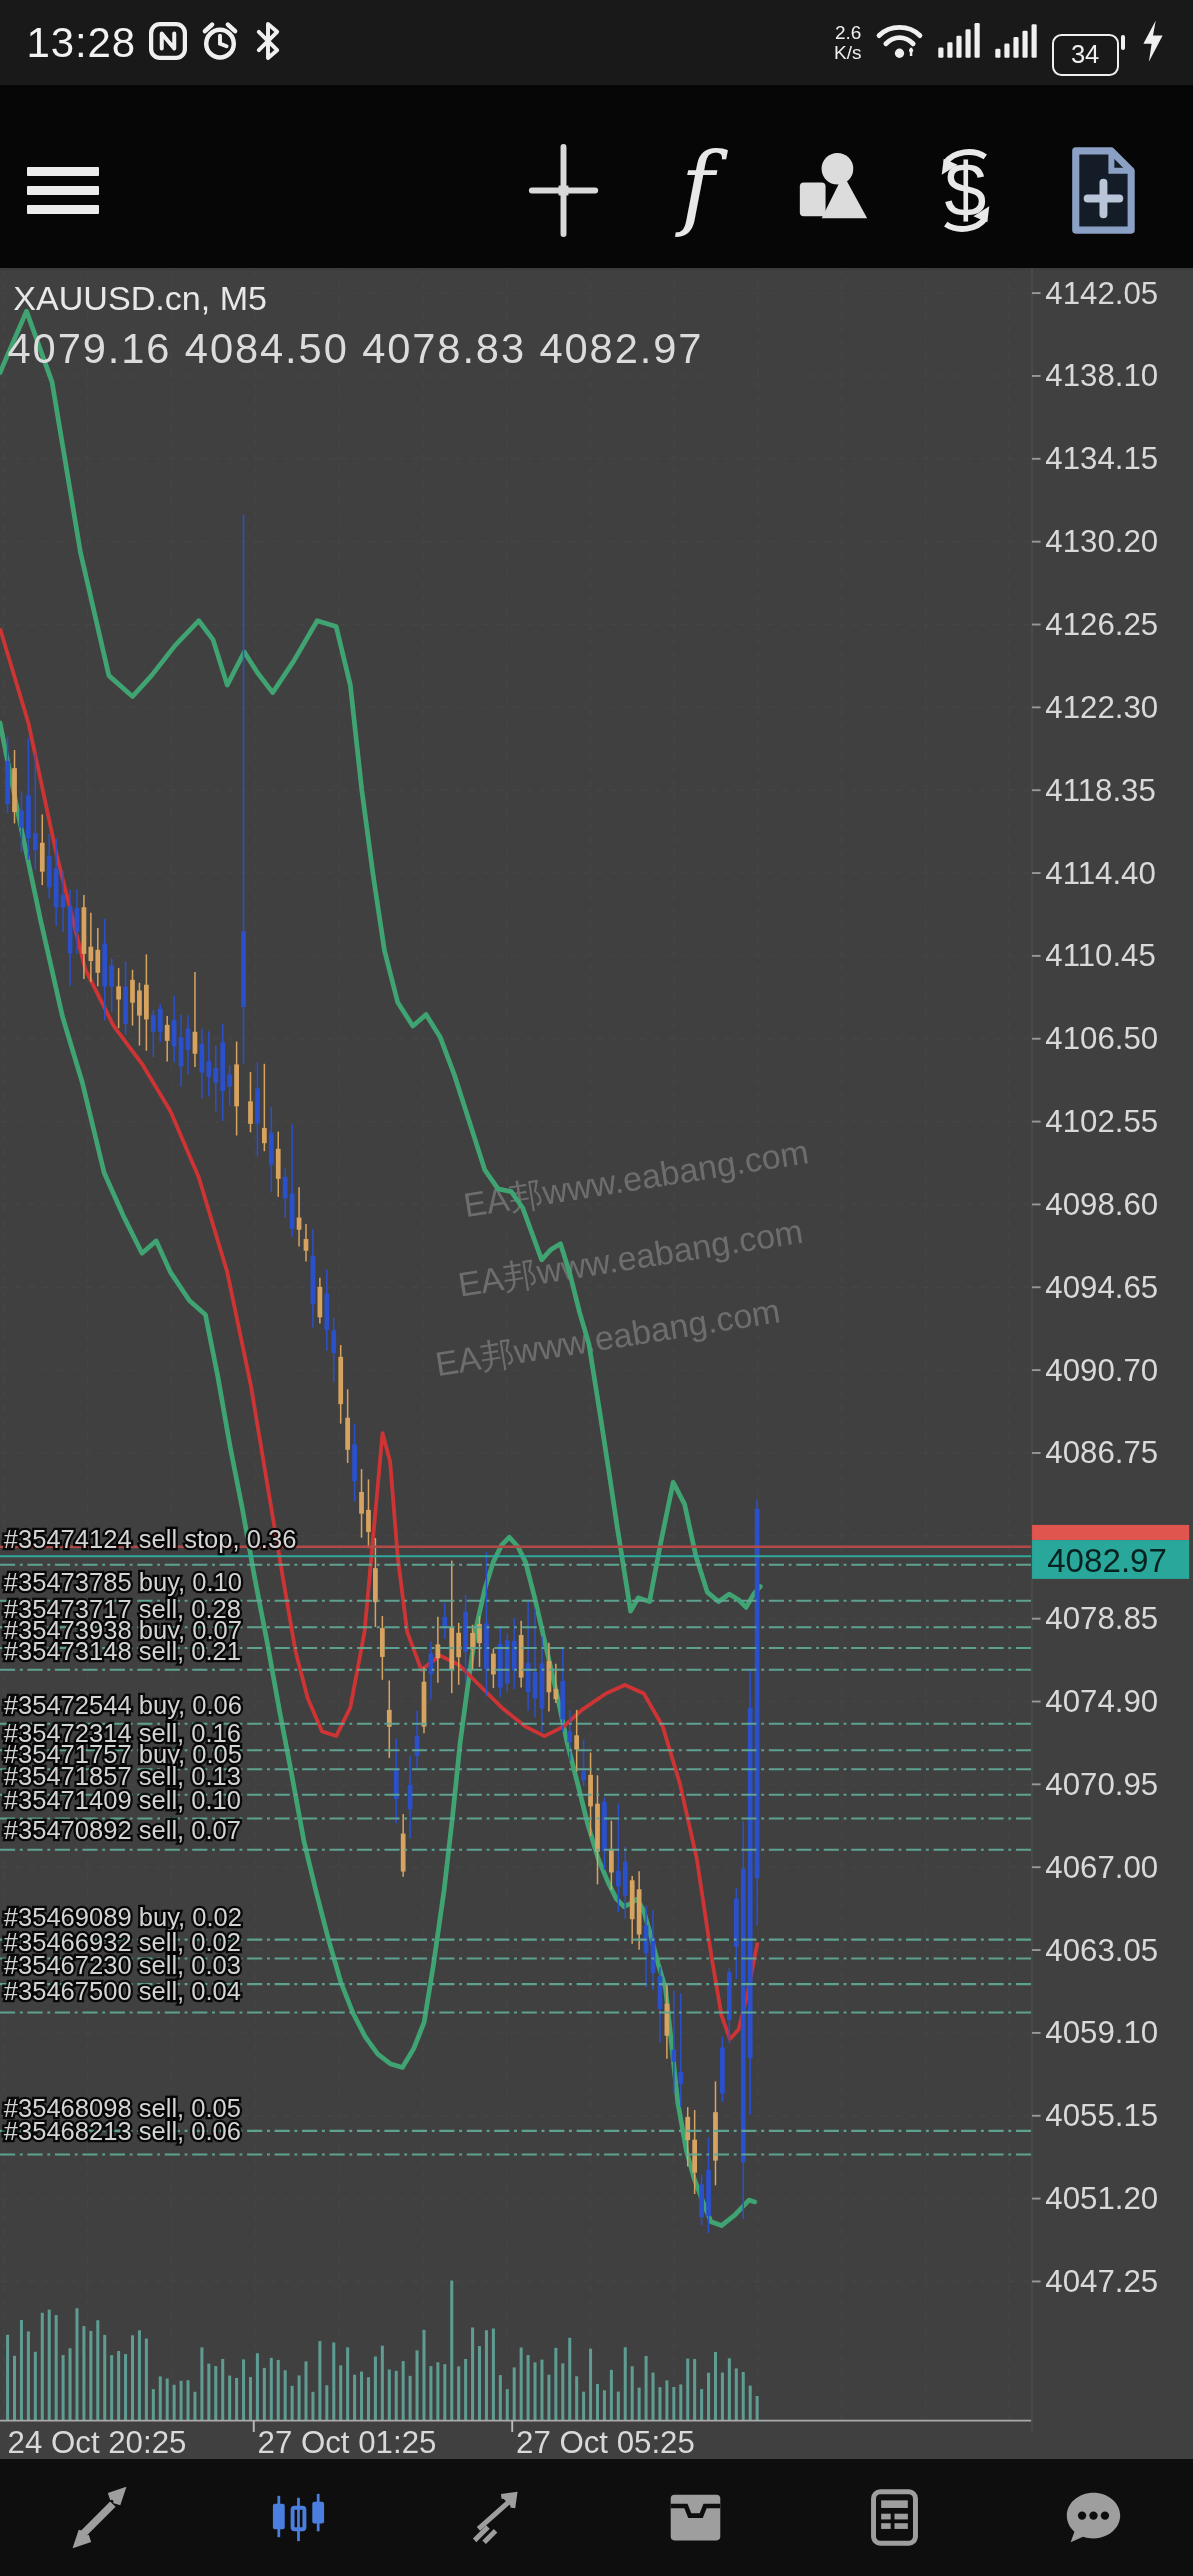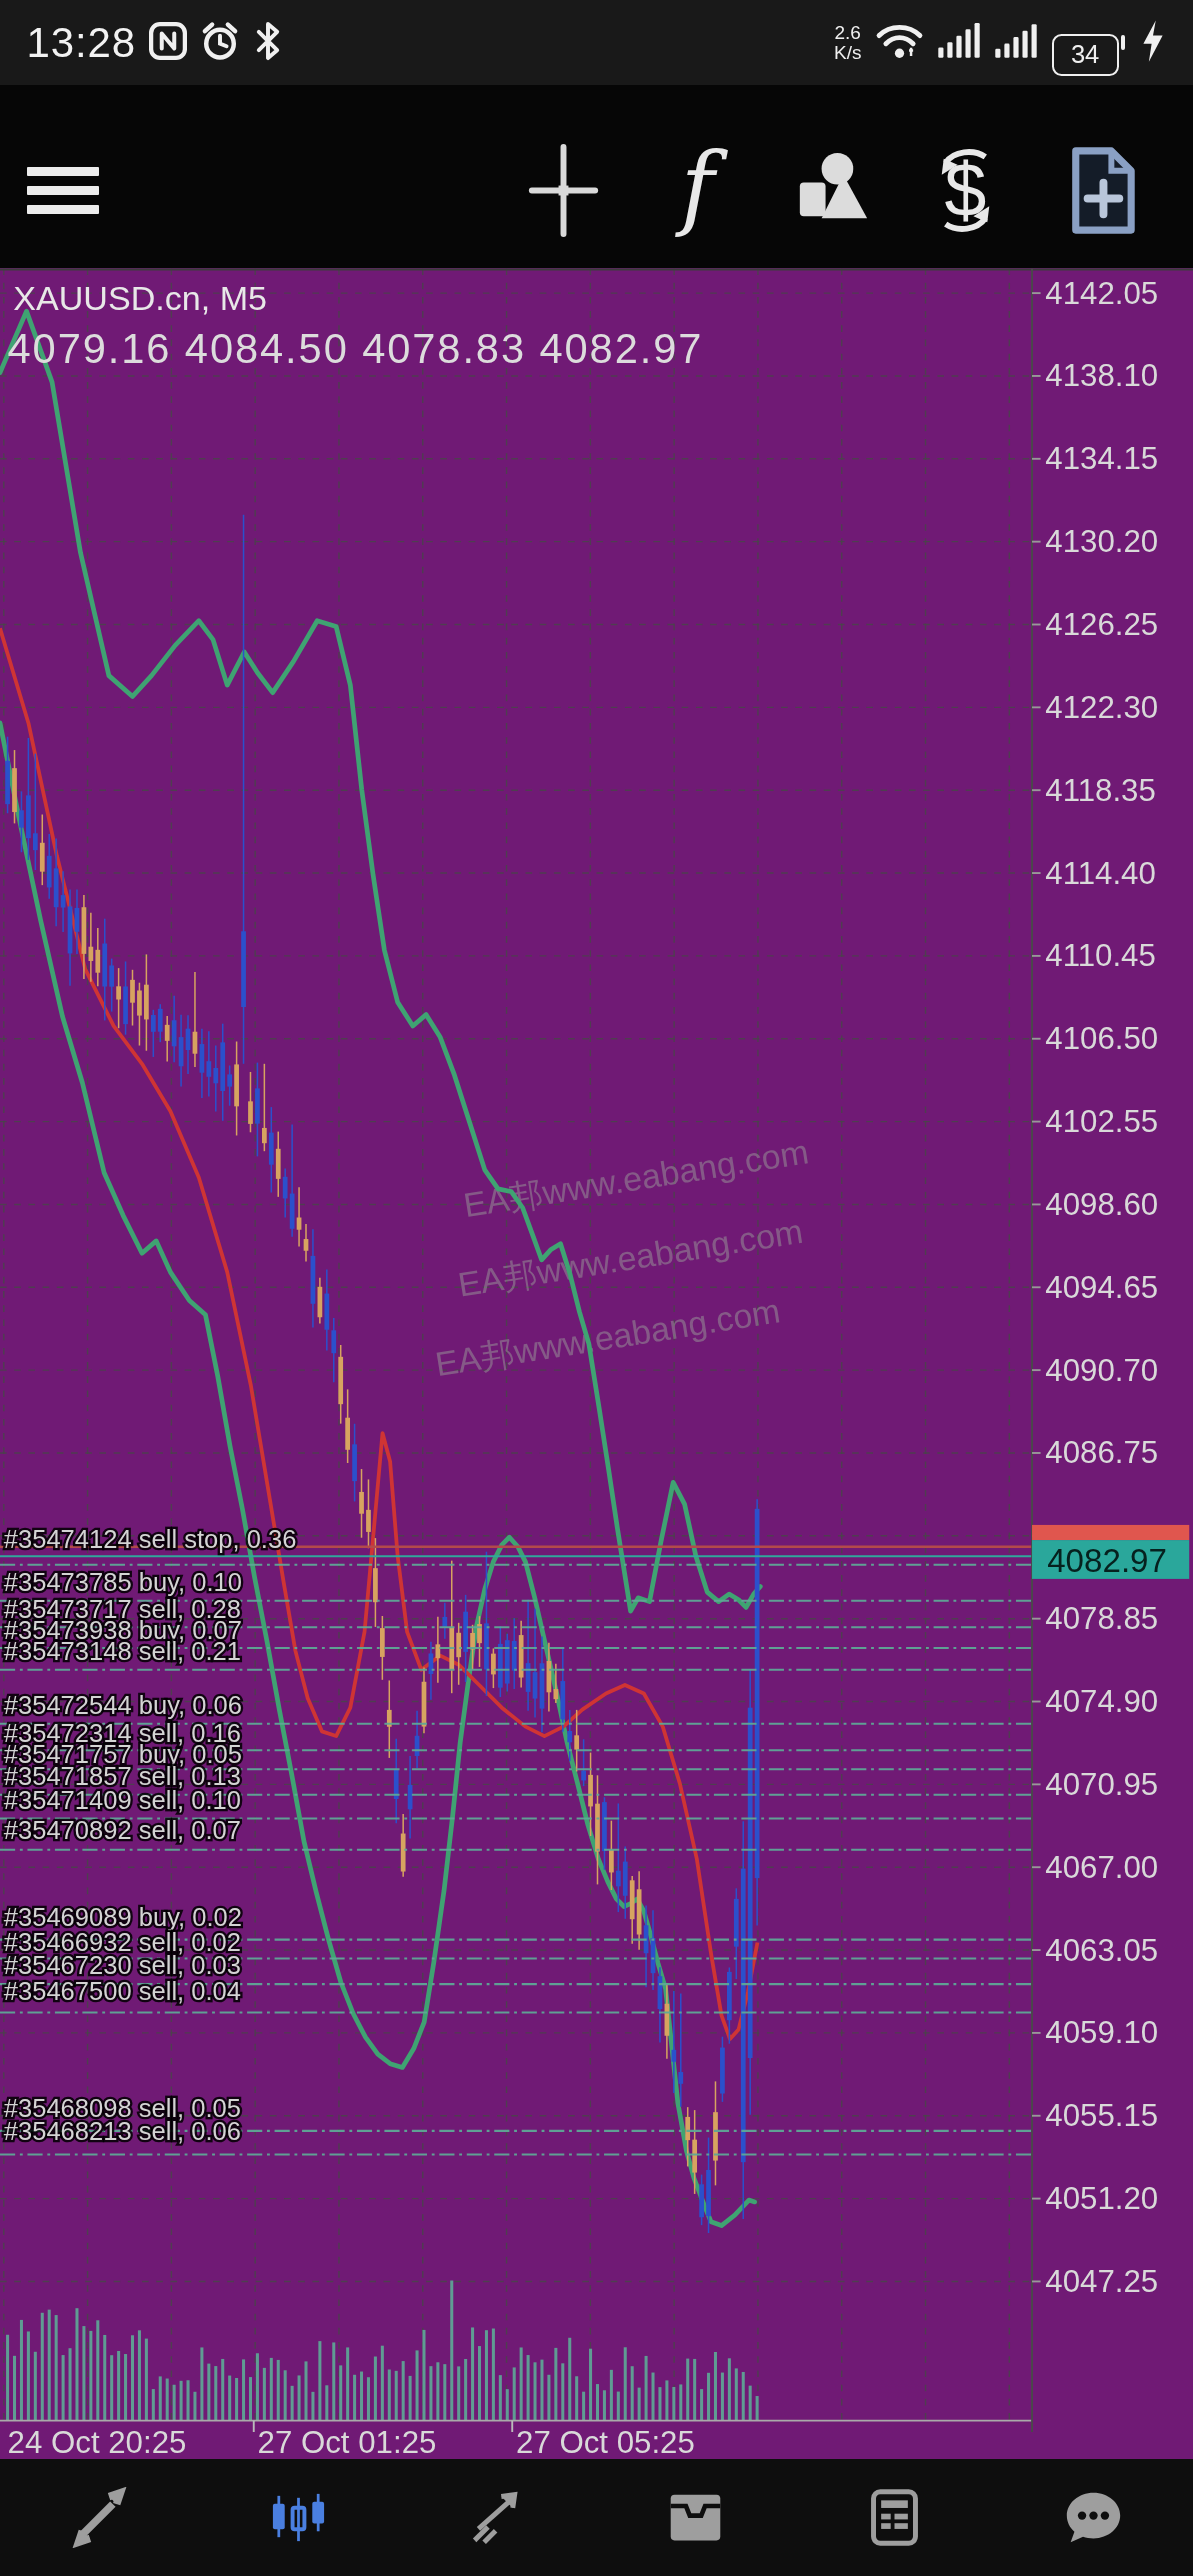--- a/index.html
+++ b/index.html
@@ -1,22 +1,22 @@
 <!DOCTYPE html>
 <html style="font-size:15px"><head>
 <meta charset="utf-8">
 <style>
   html,body{margin:0;padding:0;background:#000;}
-  .phone{position:relative;width:1193px;height:2576px;background:#701a75;font-family:"Liberation Sans",sans-serif;overflow:hidden;color:#e6e6e6;}
+  .phone{position:relative;width:1193px;height:2576px;background:#404040;font-family:"Liberation Sans",sans-serif;overflow:hidden;color:#e6e6e6;}
   
   .statusbar{position:absolute;top:0;left:0;width:1193px;height:85px;background:#191919;display:flex;align-items:center;justify-content:space-between;box-sizing:border-box;padding:0 26.5px;}
   .sb-left{display:flex;align-items:center;gap:11.4px;}
   .sb-right{display:flex;align-items:center;gap:13.3px;}
   .sb-time{font-size:42px;color:#f2f2f2;letter-spacing:0.9px;}
-  .sb-speed{display:flex;flex-direction:column;align-items:center;font-size:19px;line-height:20px;color:#f0f0f0;}
+  .sb-speed{display:flex;flex-direction:column;align-items:flex-end;font-size:19px;line-height:20px;color:#f0f0f0;}
   .battery{position:relative;display:flex;align-items:center;}
   .battery .shell{width:63px;height:38px;border:2.8px solid #f0f0f0;border-radius:9.5px;display:flex;align-items:center;justify-content:center;font-size:25.6px;color:#f0f0f0;margin-top:24px;}
   .battery .nub{width:4.7px;height:15px;background:#f0f0f0;border-radius:1.9px;margin-left:1.9px;}
   
   .toolbar{position:absolute;top:85px;left:0;width:1193px;height:183px;display:flex;align-items:center;box-sizing:border-box;padding:28px 26.5px 0 26.5px;background:#060606;}
   .tb-spacer{flex:1;}
   .tb-btn{width:134px;height:104px;display:flex;align-items:center;justify-content:center;}
   .hamburger{display:flex;flex-direction:column;gap:10.4px;width:72px;}
   .hamburger span{display:block;height:8.5px;background:#ececec;border-radius:0.9px;}
   

